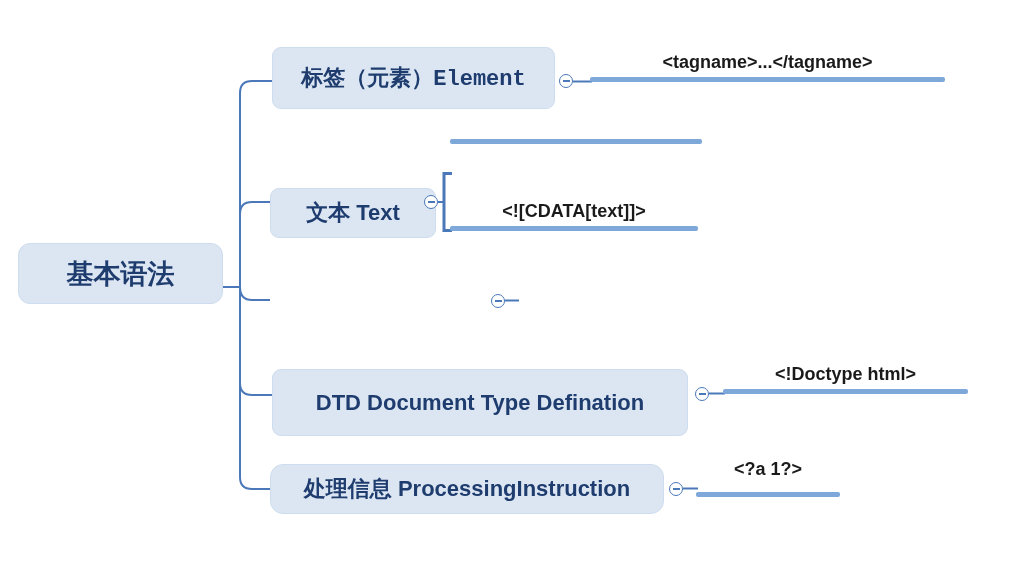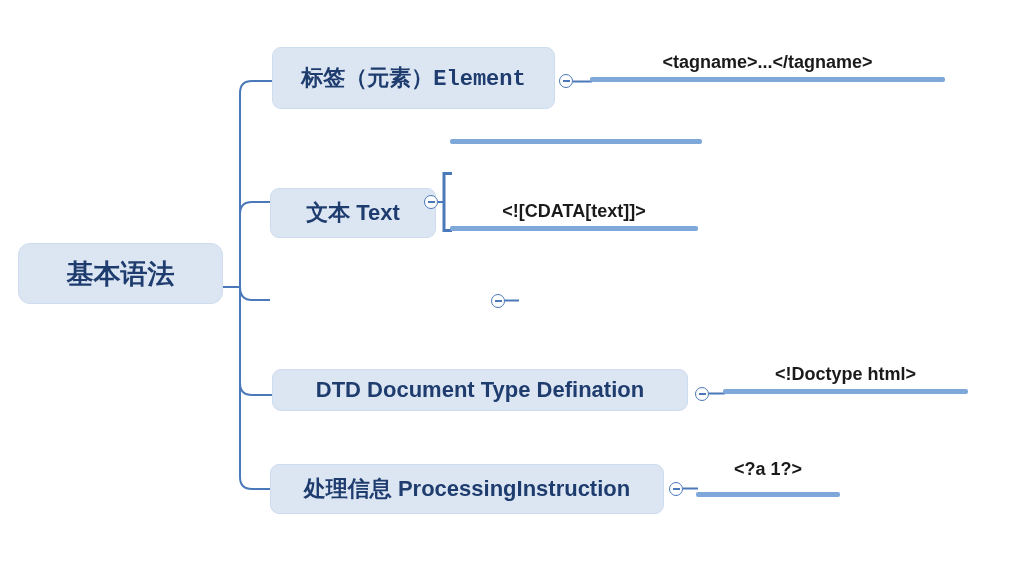--- a/index.html
+++ b/index.html
@@ -94,23 +94,23 @@
     <path d="M683 488.5 H698"></path>
   </svg>
 
   <div class="topic root" style="left:18px;top:243px;width:205px;height:61px;">基本语法</div>
 
   <div class="topic" style="left:272px;top:47px;width:283px;height:62px;font-family:Liberation Mono, monospace;">标签（元素）Element</div>
 
   <div class="topic" style="left:270px;top:171px;width:166px;height:50px;margin-top:17px;">文本 Text</div>
 
 
-  <div class="topic" style="left:272px;top:369px;width:416px;height:42px;">DTD Document Type Defination</div>
+  <div class="topic" style="left:272px;top:369px;width:416px;height:67px;">DTD Document Type Defination</div>
 
-  <div class="topic" style="left:270px;top:464px;width:394px;height:50px;">处理信息 ProcessingInstruction</div>
+  <div class="topic" style="left:270px;top:464px;width:394px;height:50px;border-radius:13px;">处理信息 ProcessingInstruction</div>
 
   <div class="toggle" style="left:559px;top:74px;">
     <span class="minus"></span>
   </div>
   <div class="toggle" style="left:424px;top:195px;">
     <span class="minus"></span>
   </div>
   <div class="toggle" style="left:491px;top:294px;">
     <span class="minus"></span>
   </div>

